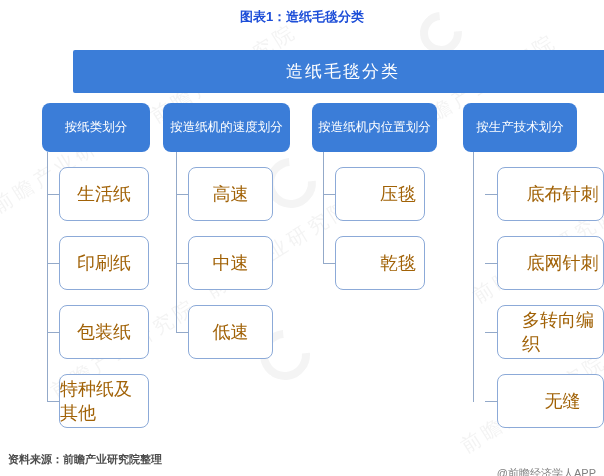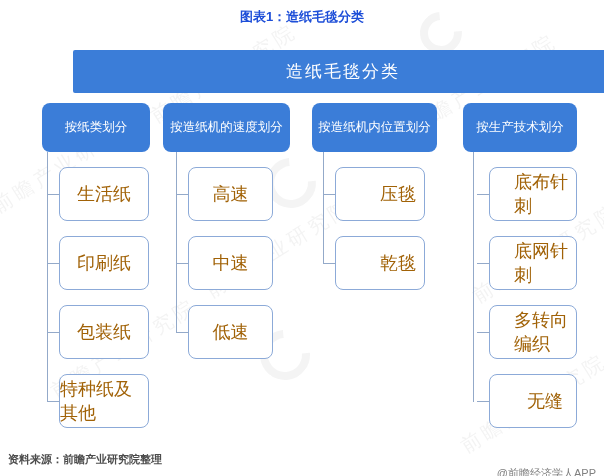--- a/index.html
+++ b/index.html
@@ -79,21 +79,21 @@
   }
   .leaf:first-of-type{margin-top:16px;}
   .leaf::before{
     content:"";position:absolute;
     left:-13px;top:50%;width:13px;height:0;
     border-top:1px solid #93a9c9;
   }
   .col1 .leaf{margin-left:17px;width:90px;}
   .col2 .leaf{margin-left:25px;width:85px;}
   .col3 .leaf{margin-left:23px;width:90px;padding-left:36px;}
-  .col4 .leaf{margin-left:26px;width:88px;padding-left:24px;}
+  .col4 .leaf{margin-left:34px;width:107px;padding-left:24px;}
   .vline{
     position:absolute;top:49px;width:0;
     border-left:1px solid #93a9c9;
   }
   .col1 .vline{left:5px;height:250px;}
   .col2 .vline{left:13px;height:181px;}
   .col3 .vline{left:11px;height:112px;}
   .col4 .vline{left:10px;height:250px;}
   
   .footer-left{

